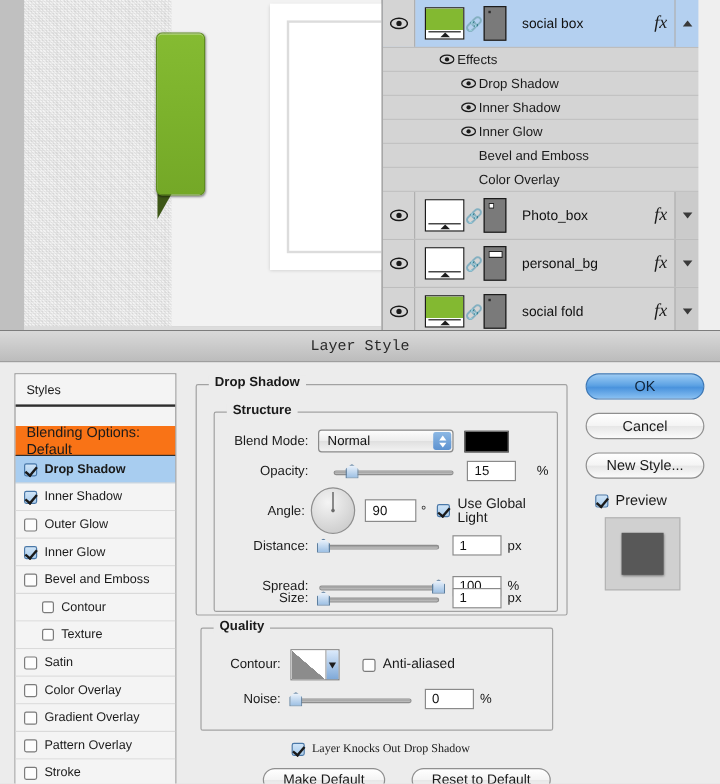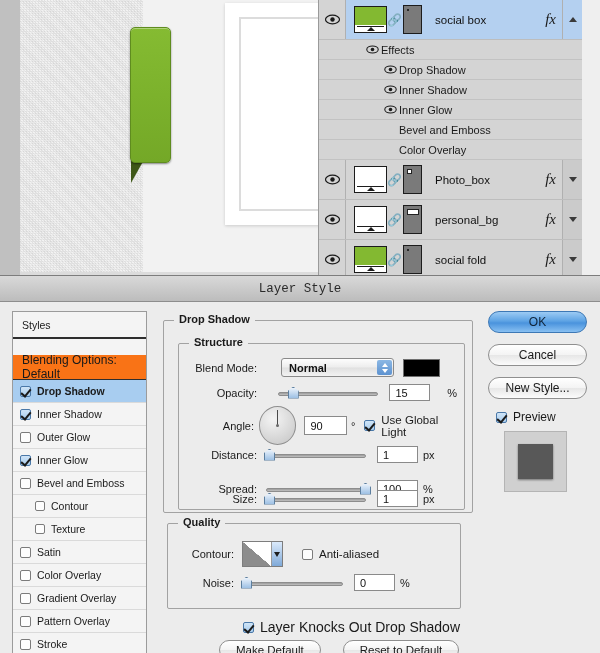--- a/index.html
+++ b/index.html
@@ -224,21 +224,21 @@
     border-color:#3d78b5;color:#10243a;
   }
   .preview-row{display:flex;align-items:center;margin:2px 0 7px 8px;font-size:12px;color:#1a1a1a;}
   .preview-swatch{
     width:63px;height:61px;background:#d0d0d0;border:1px solid #b4b4b4;margin-left:16px;box-sizing:border-box;
     display:flex;align-items:center;justify-content:center;
   }
   .preview-swatch .inner{width:35px;height:35px;background:#585858;box-shadow:0 1px 2px rgba(0,0,0,.45);}
 
   
-  .knock-row{position:absolute;left:243px;top:592px;display:flex;align-items:center;font-size:14px;color:#1a1a1a;}
+  .knock-row{position:absolute;left:243px;top:592px;display:flex;align-items:center;font-size:10px;color:#1a1a1a;font-family:Liberation Serif, serif;}
   .defaults{position:absolute;left:219px;top:610px;display:flex;gap:22px;}
   .dbtn{
     height:20px;padding:0 16px;border-radius:10px;border:1px solid #8f8f8f;
     background:linear-gradient(to bottom,#ffffff 0%,#f4f4f4 48%,#e7e7e7 52%,#fbfbfb 100%);
     display:flex;align-items:center;justify-content:center;font-size:11.5px;color:#1a1a1a;box-sizing:border-box;
   }
   .aa-row{display:flex;align-items:center;font-size:11.5px;color:#1a1a1a;}
 </style>
 </head>
 <body>
@@ -474,21 +474,21 @@
     <div class="settings">
 
       <div class="group" id="grp-dropshadow">
         <span class="glabel">Drop Shadow</span>
 
         <div class="group" id="grp-structure">
           <span class="glabel">Structure</span>
 
           <div class="row" style="left:8px;top:14px;width:270px;">
             <span class="rlabel" style="width:70px;">Blend Mode:</span>
-            <span class="popup" style="margin-left:24px;font-weight:bold;">
+            <span class="popup" style="margin-left:8px;">
               <span class="pv">Normal</span>
               <span class="stepper">
                   <i class="u"></i>
                   <i class="d"></i>
                 </span>
             </span>
             <span class="swatch" style="margin-left:9px;"></span>
           </div>
 
           <div class="row" style="left:8px;top:40px;width:270px;justify-content:space-between;">

